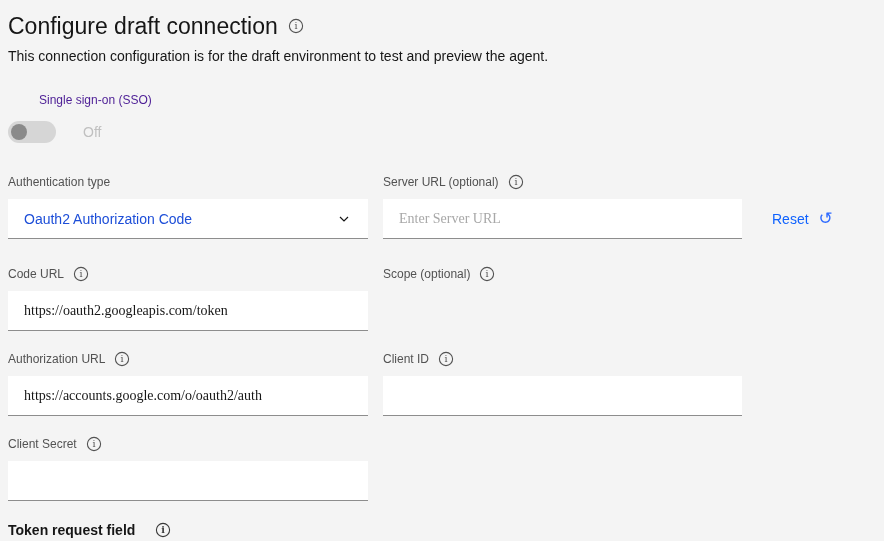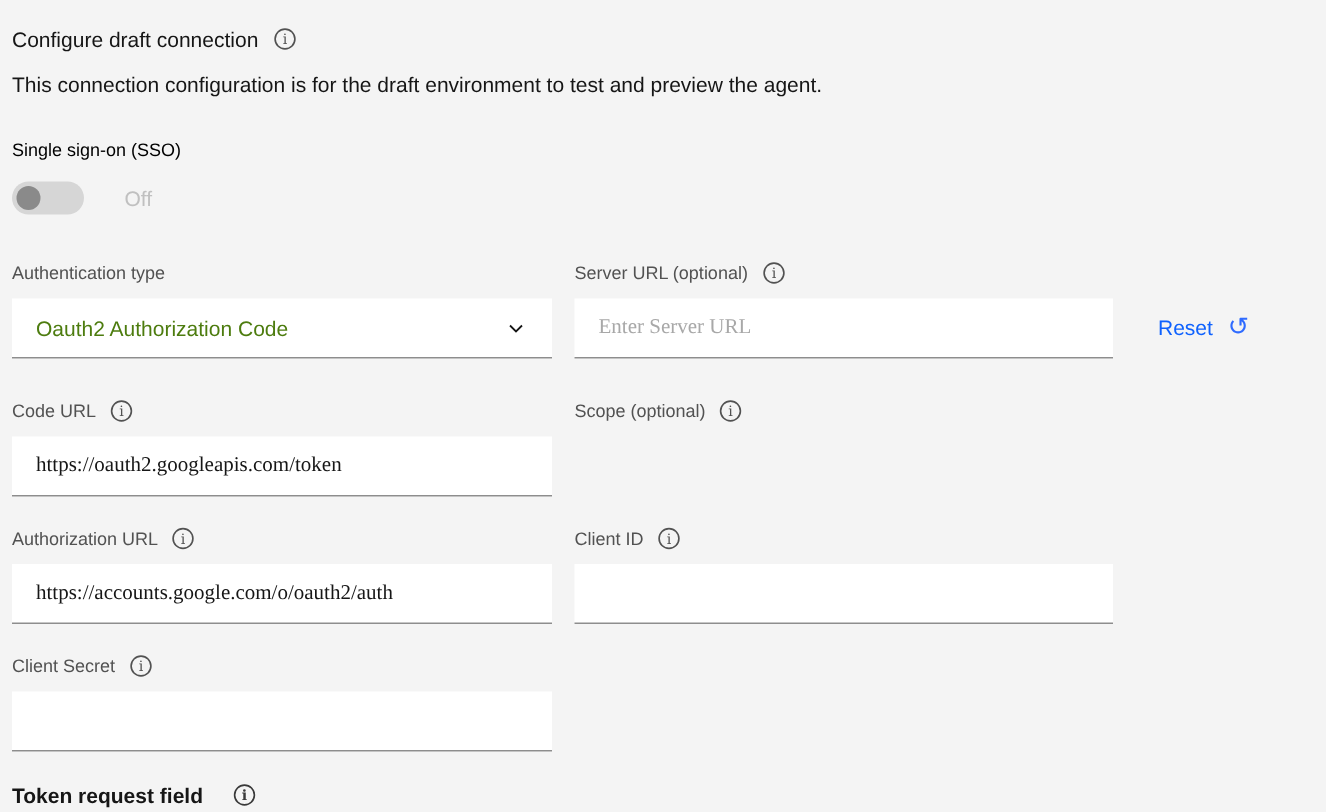--- a/index.html
+++ b/index.html
@@ -7,29 +7,29 @@
   body {
     background: #f4f4f4;
     font-family: "Liberation Sans", sans-serif;
     color: #161616;
     overflow: hidden;
   }
   .container { padding: 14px 0 0 8px; width: 884px; }
 
   
   .page-title-row { display: flex; align-items: center; gap: 10px; }
-  .page-title { font-size: 14px; font-weight: 400; line-height: 24px; color: #161616; }
+  .page-title { font-size: 23px; font-weight: 400; line-height: 24px; color: #161616; }
   .subtitle { margin-top: 9px; font-size: 14px; line-height: 18px; color: #161616; }
 
   
   .info-icon { display: inline-flex; width: 16px; height: 16px; color: #525252; flex: 0 0 auto; cursor: pointer; }
   .info-icon svg { width: 16px; height: 16px; display: block; }
 
   
-  .sso-label { margin-top: 27px; font-size: 12px; line-height: 16px; color: #000000; }
+  .sso-label { margin-top: 27px; font-size: 12px; line-height: 16px; color: #4c1d95; margin-left: 31px; }
   .toggle-row { margin-top: 13px; display: flex; align-items: center; gap: 27px; }
   .toggle {
     width: 48px; height: 22px; border-radius: 11px;
     background: #d6d6d6; position: relative; cursor: not-allowed;
   }
   .toggle-knob {
     position: absolute; top: 3px; left: 3px;
     width: 16px; height: 16px; border-radius: 50%;
     background: #8a8a8a;
   }
@@ -56,21 +56,21 @@
   }
   input.control {
     padding: 0 16px; font-size: 14px; color: #161616;
     font-family: Liberation Serif, serif; outline: none;
   }
   input.control::placeholder { color: #a8a8a8; opacity: 1; }
   .dropdown {
     display: flex; align-items: center; justify-content: space-between;
     padding: 0 16px; cursor: pointer;
   }
-  .dropdown-value { font-size: 14px; color: #4d7c0f; }
+  .dropdown-value { font-size: 14px; color: #1d4ed8; }
   .chevron-icon { display: inline-flex; width: 16px; height: 16px; color: #161616; }
   .chevron-icon svg { width: 16px; height: 16px; display: block; }
 
   
   .reset-cell { padding-top: 36px; padding-left: 15px; }
   .reset-link {
     display: inline-flex; align-items: flex-end; gap: 10px;
     color: #0f62fe; font-size: 14px; text-decoration: none; cursor: pointer;
   }
   .reset-icon { font-size: 17px; line-height: 16px; color: #2f6bff; }

